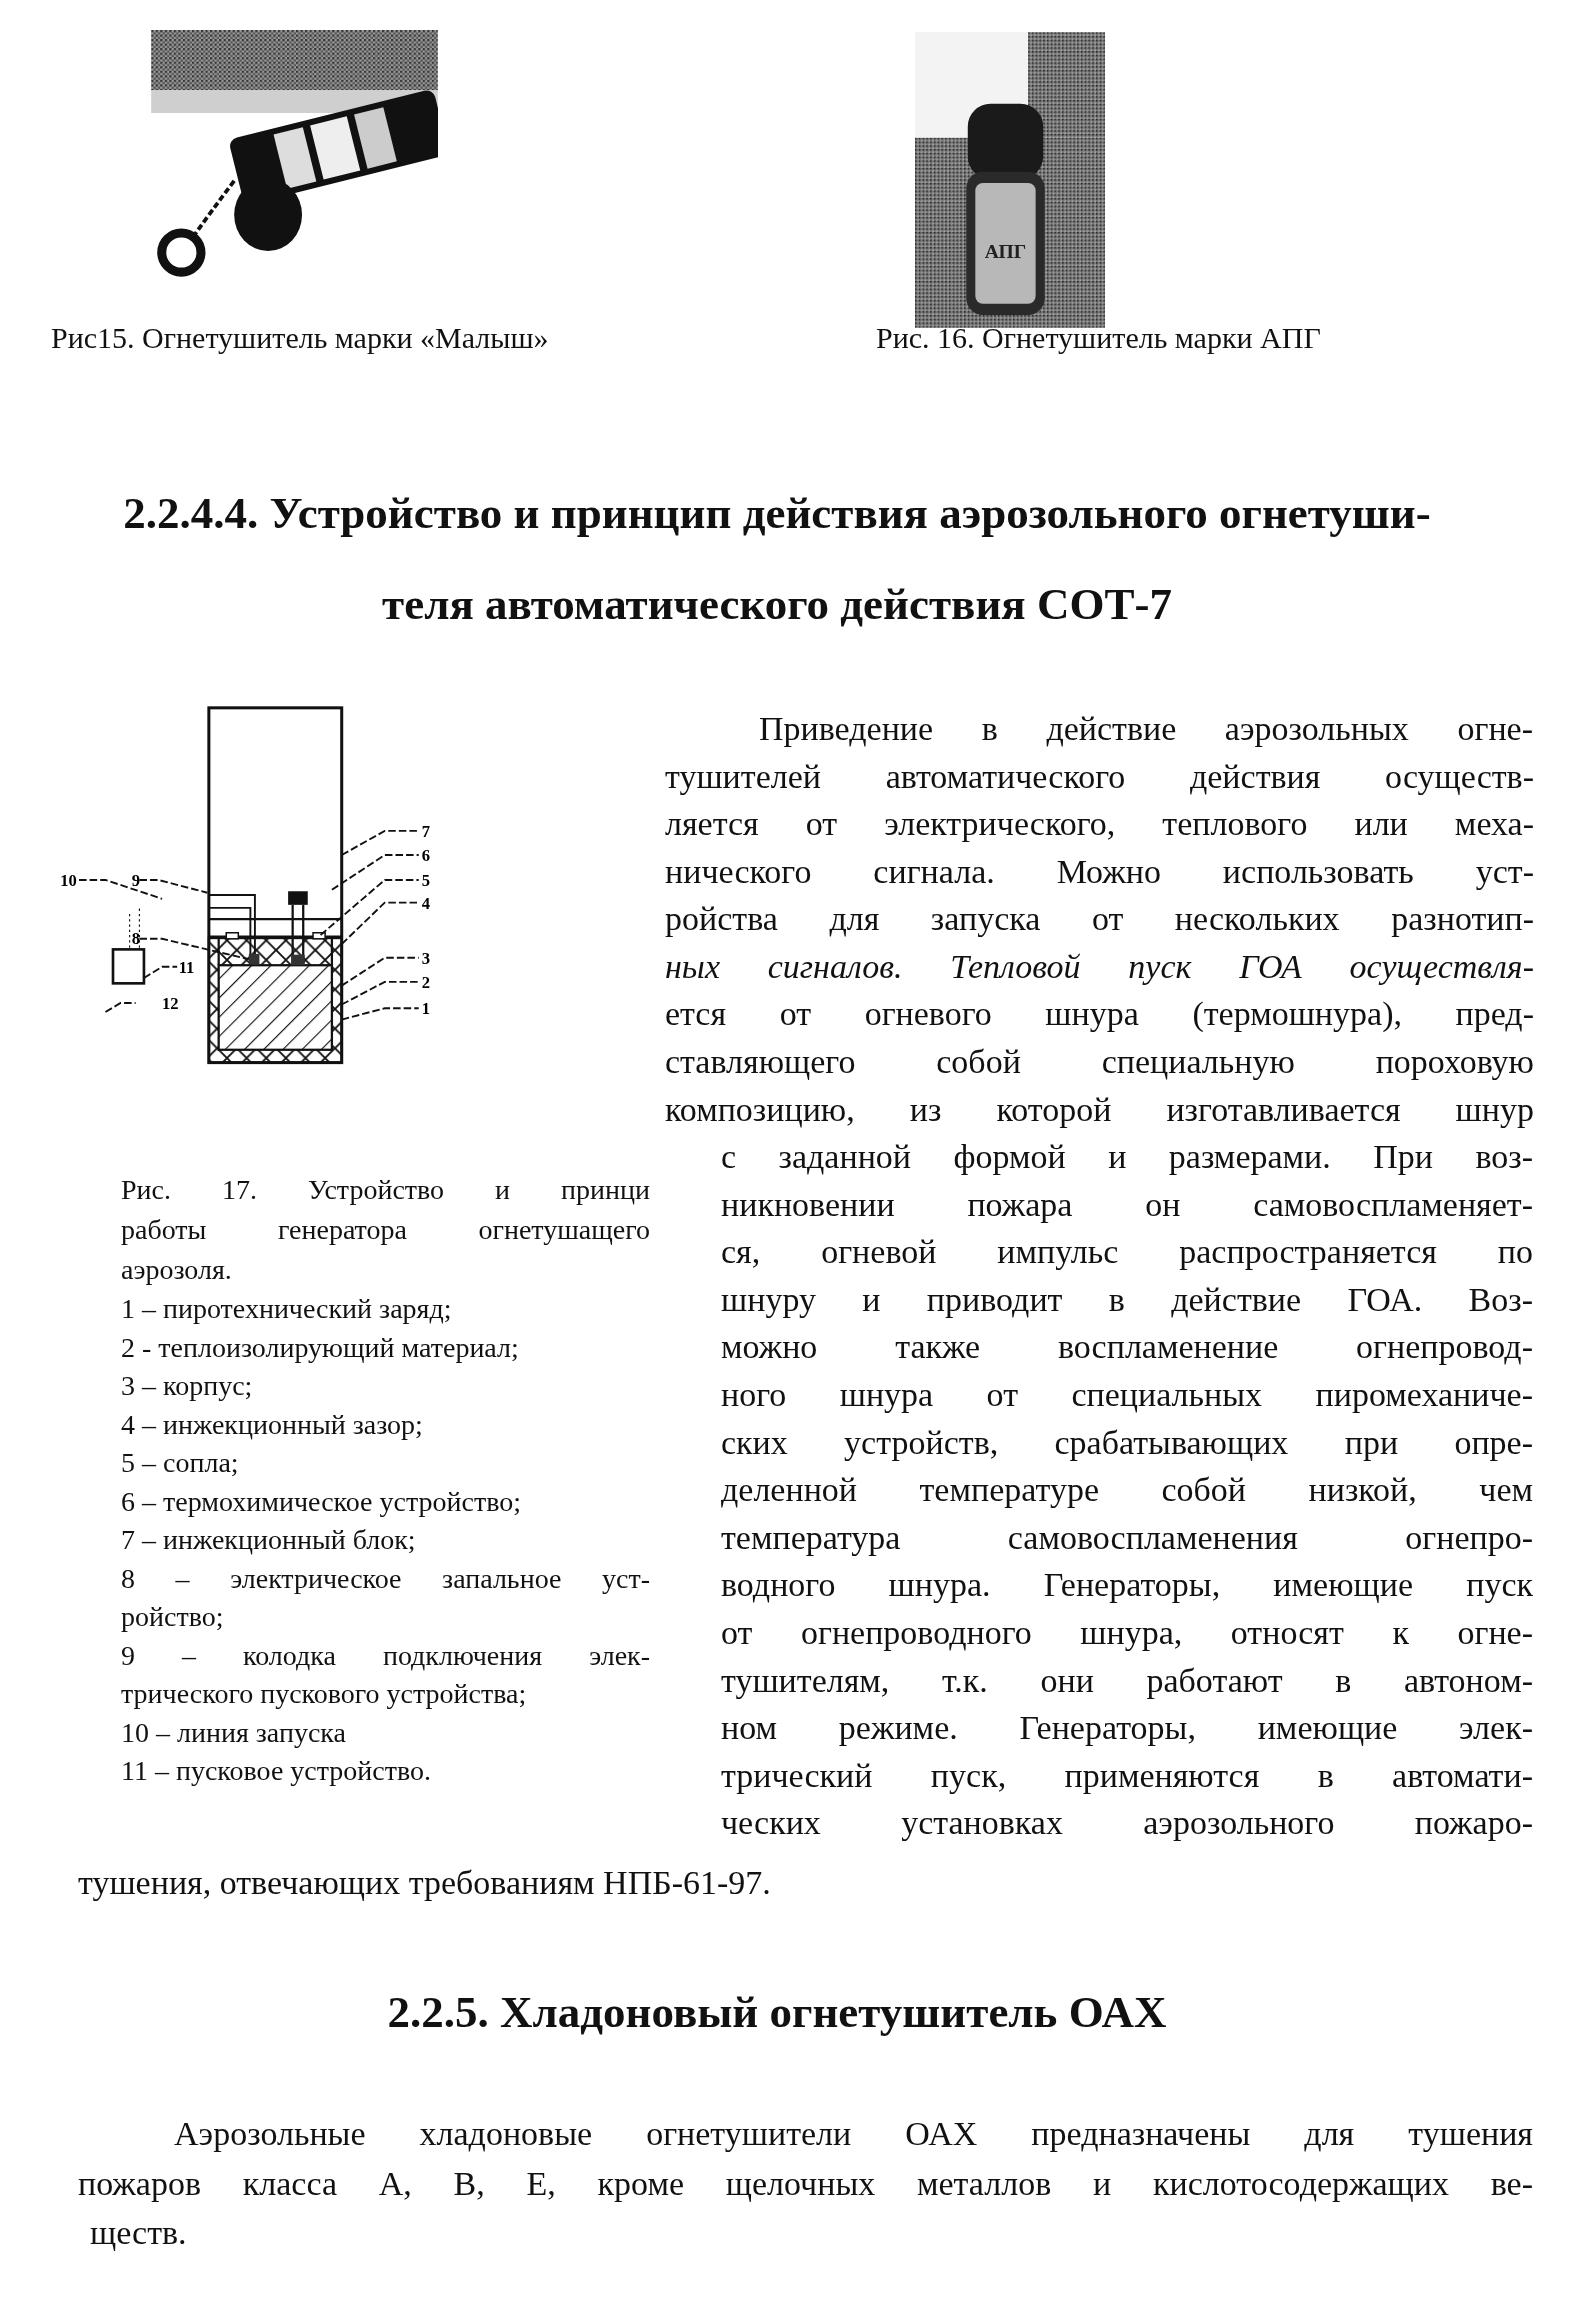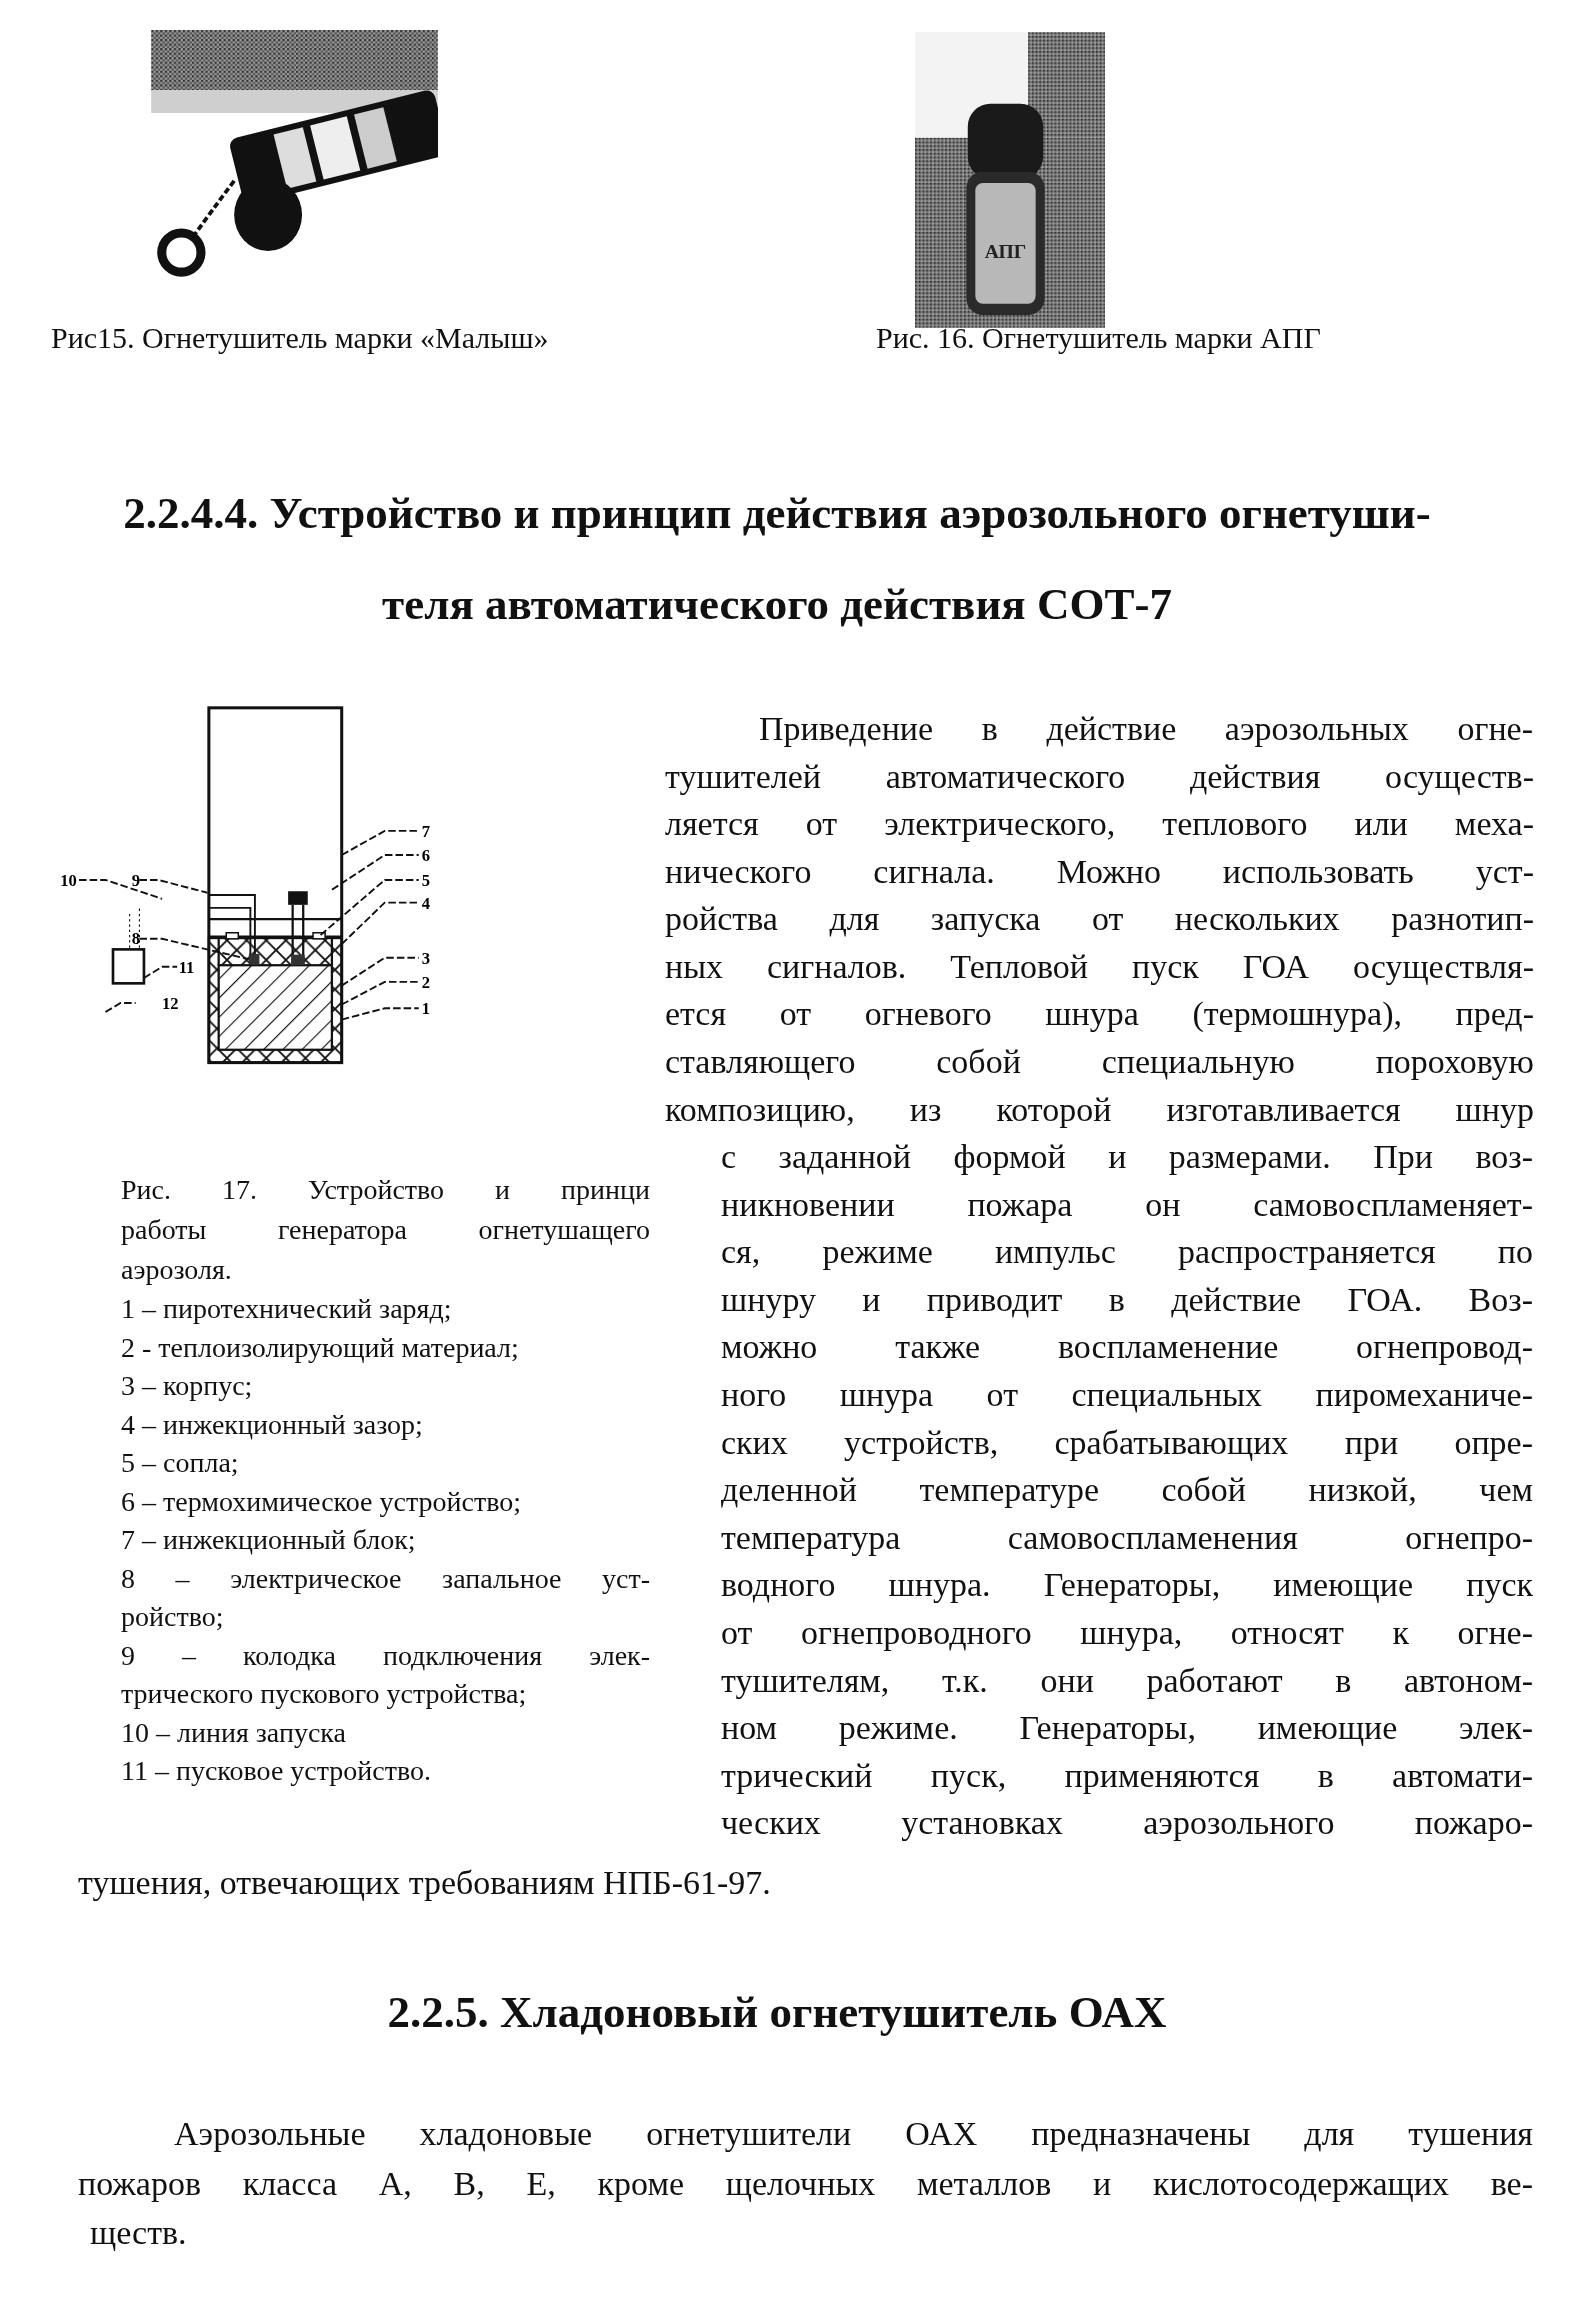--- a/index.html
+++ b/index.html
@@ -159,27 +159,27 @@
 <div class="legend-line legend-just" style="left:121px;top:1640px;width:529px;">9  –  колодка  подключения  элек-</div>
 <div class="legend-line" style="left:121px;top:1678px;">трического пускового устройства;</div>
 <div class="legend-line" style="left:121px;top:1717px;">10 – линия запуска</div>
 <div class="legend-line" style="left:121px;top:1755px;">11 – пусковое устройство.</div>
 
 <div class="body-line" style="left:759px;top:710px;width:774px;">Приведение в действие аэрозольных огне-</div>
 <div class="body-line" style="left:665px;top:758px;width:869px;">тушителей автоматического действия осуществ-</div>
 <div class="body-line" style="left:665px;top:805px;width:869px;">ляется от электрического, теплового или меха-</div>
 <div class="body-line" style="left:665px;top:853px;width:869px;">нического сигнала. Можно использовать уст-</div>
 <div class="body-line" style="left:665px;top:900px;width:869px;">ройства  для запуска от нескольких разнотип-</div>
-<div class="body-line" style="left:665px;top:948px;width:869px;">ных сигналов. Тепловой пуск ГОА осуществля-</div>
+<div class="body-line" style="left:665px;top:948px;width:869px;font-style:italic;">ных сигналов. Тепловой пуск ГОА осуществля-</div>
 <div class="body-line" style="left:665px;top:995px;width:869px;">ется от огневого шнура (термошнура), пред-</div>
 <div class="body-line" style="left:665px;top:1043px;width:869px;">ставляющего собой специальную пороховую</div>
 <div class="body-line" style="left:665px;top:1091px;width:869px;">композицию, из которой изготавливается шнур</div>
 <div class="body-line" style="left:721px;top:1138px;width:812px;">с заданной формой и размерами.  При воз-</div>
 <div class="body-line" style="left:721px;top:1186px;width:812px;">никновении пожара он  самовоспламеняет-</div>
-<div class="body-line" style="left:721px;top:1233px;width:812px;">ся, режиме импульс распространяется по</div>
+<div class="body-line" style="left:721px;top:1233px;width:812px;">ся, огневой импульс распространяется по</div>
 <div class="body-line" style="left:721px;top:1281px;width:812px;">шнуру и приводит в действие ГОА. Воз-</div>
 <div class="body-line" style="left:721px;top:1328px;width:812px;">можно также воспламенение огнепровод-</div>
 <div class="body-line" style="left:721px;top:1376px;width:812px;">ного шнура от специальных пиромеханиче-</div>
 <div class="body-line" style="left:721px;top:1424px;width:812px;">ских устройств, срабатывающих при опре-</div>
 <div class="body-line" style="left:721px;top:1471px;width:812px;">деленной температуре собой низкой, чем</div>
 <div class="body-line" style="left:721px;top:1519px;width:812px;">температура самовоспламенения огнепро-</div>
 <div class="body-line" style="left:721px;top:1566px;width:812px;">водного шнура. Генераторы, имеющие пуск</div>
 <div class="body-line" style="left:721px;top:1614px;width:812px;">от огнепроводного шнура, относят к огне-</div>
 <div class="body-line" style="left:721px;top:1662px;width:812px;">тушителям, т.к. они работают в автоном-</div>
 <div class="body-line" style="left:721px;top:1709px;width:812px;">ном режиме. Генераторы, имеющие  элек-</div>

